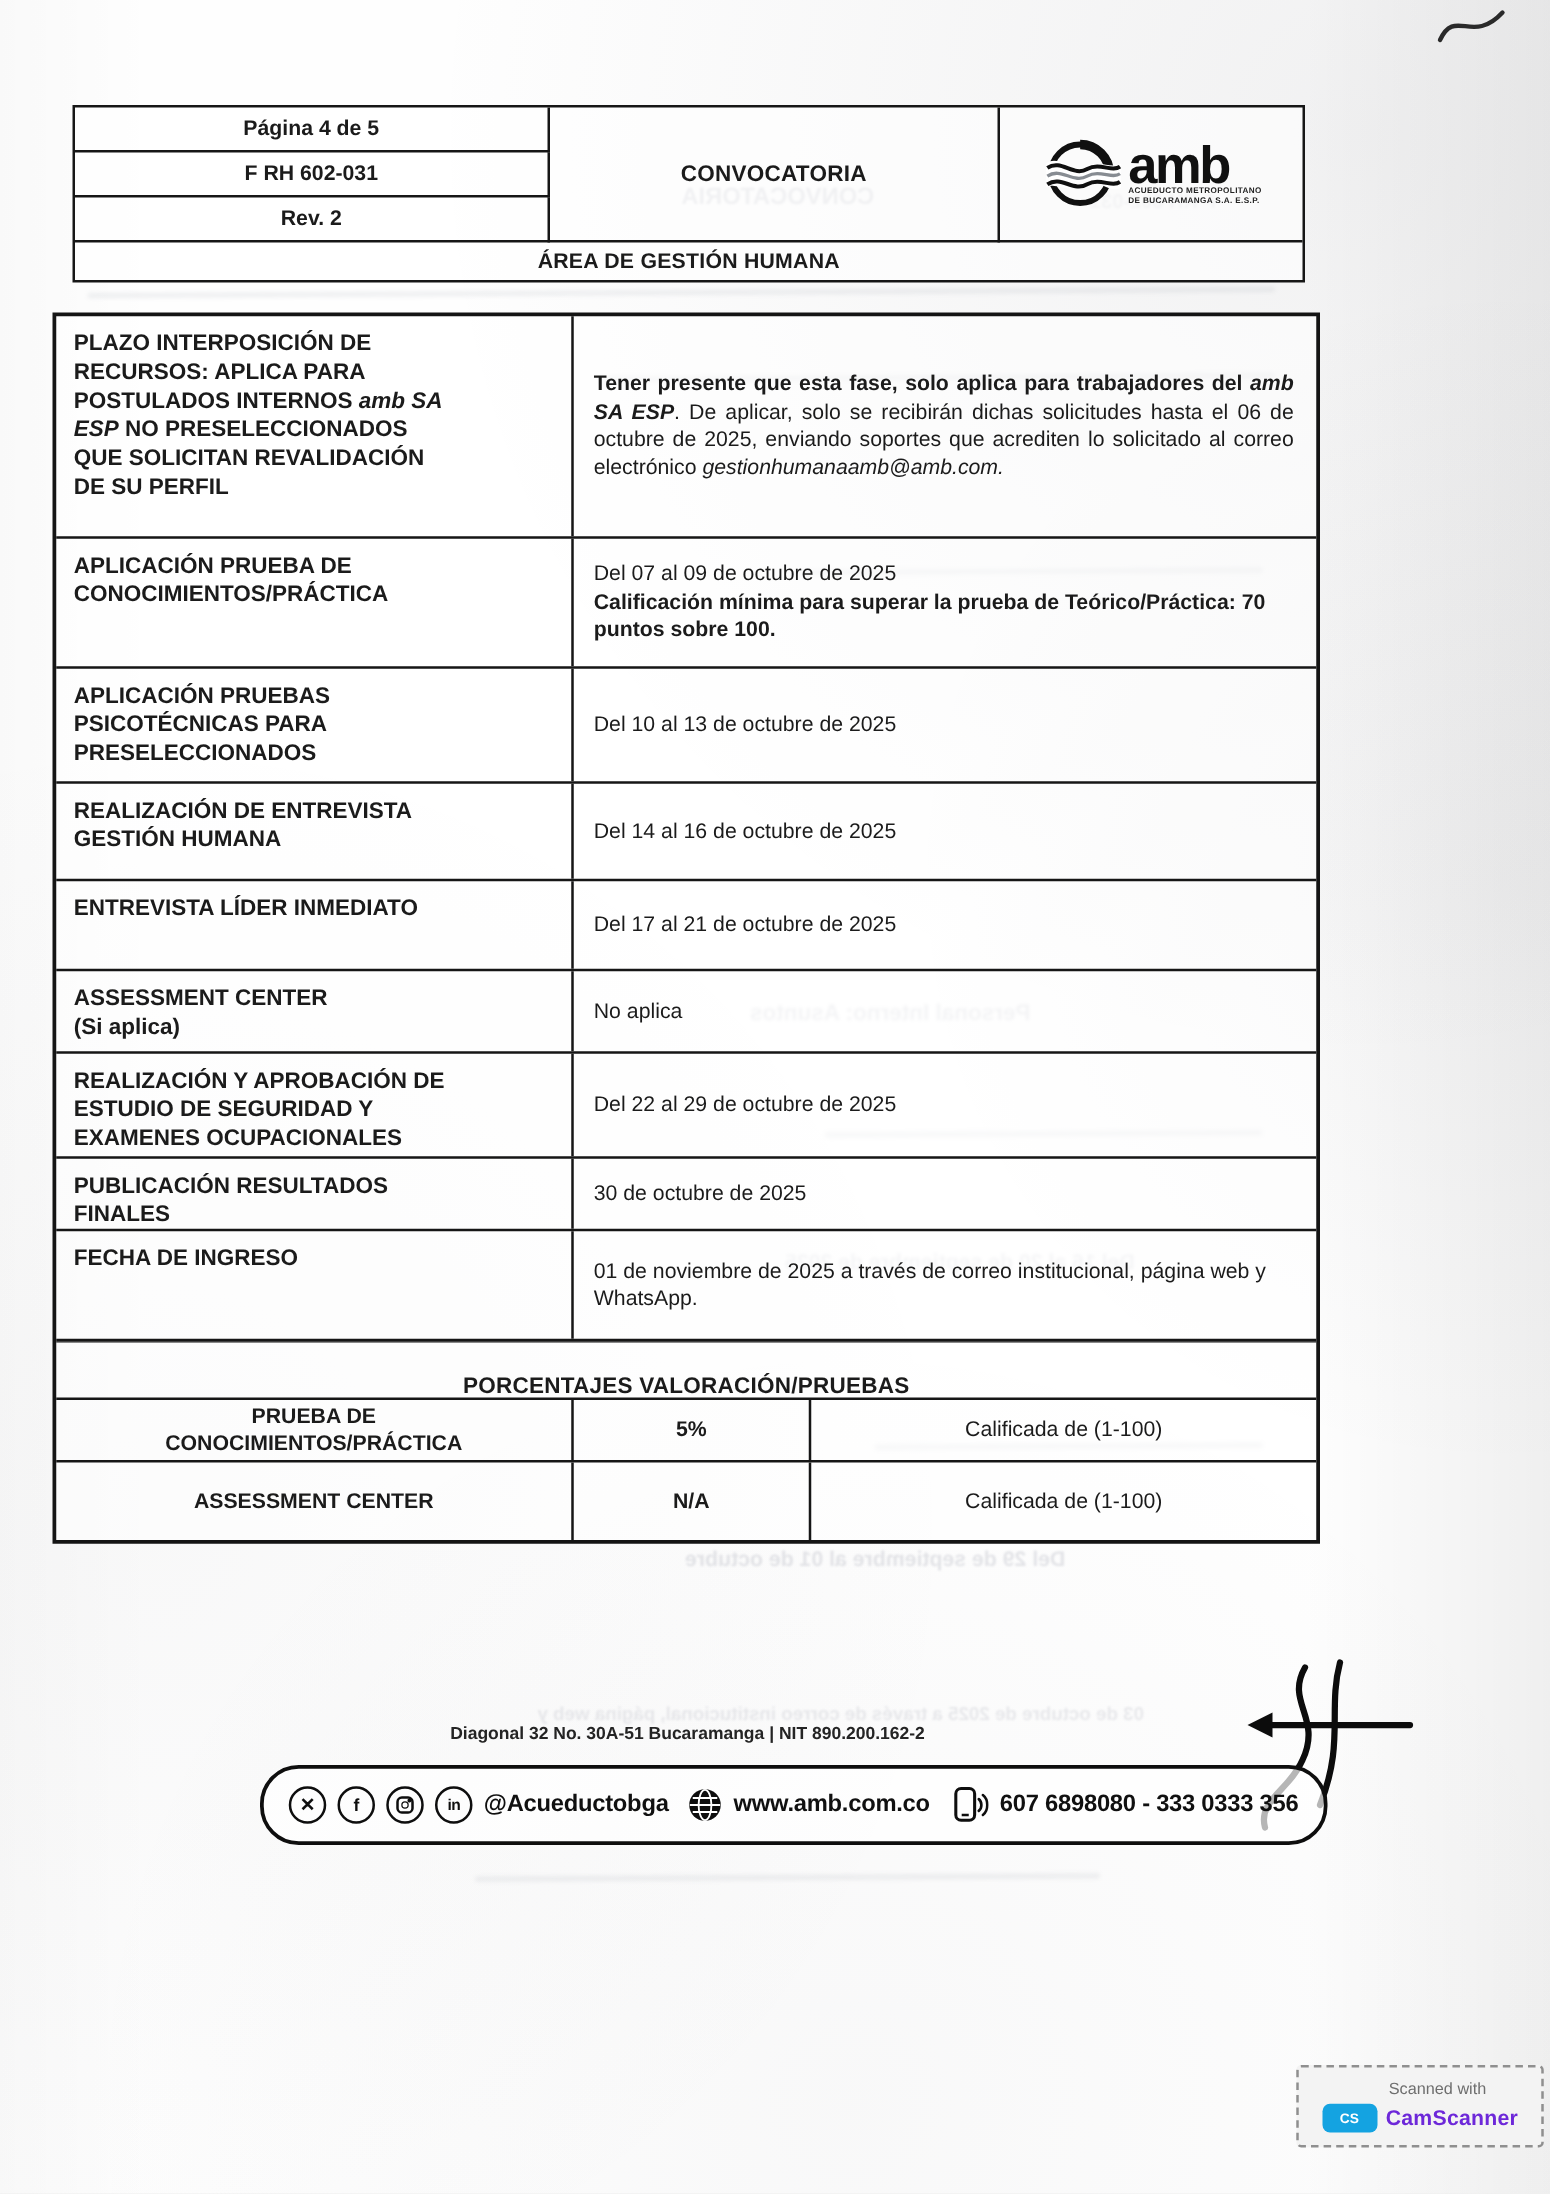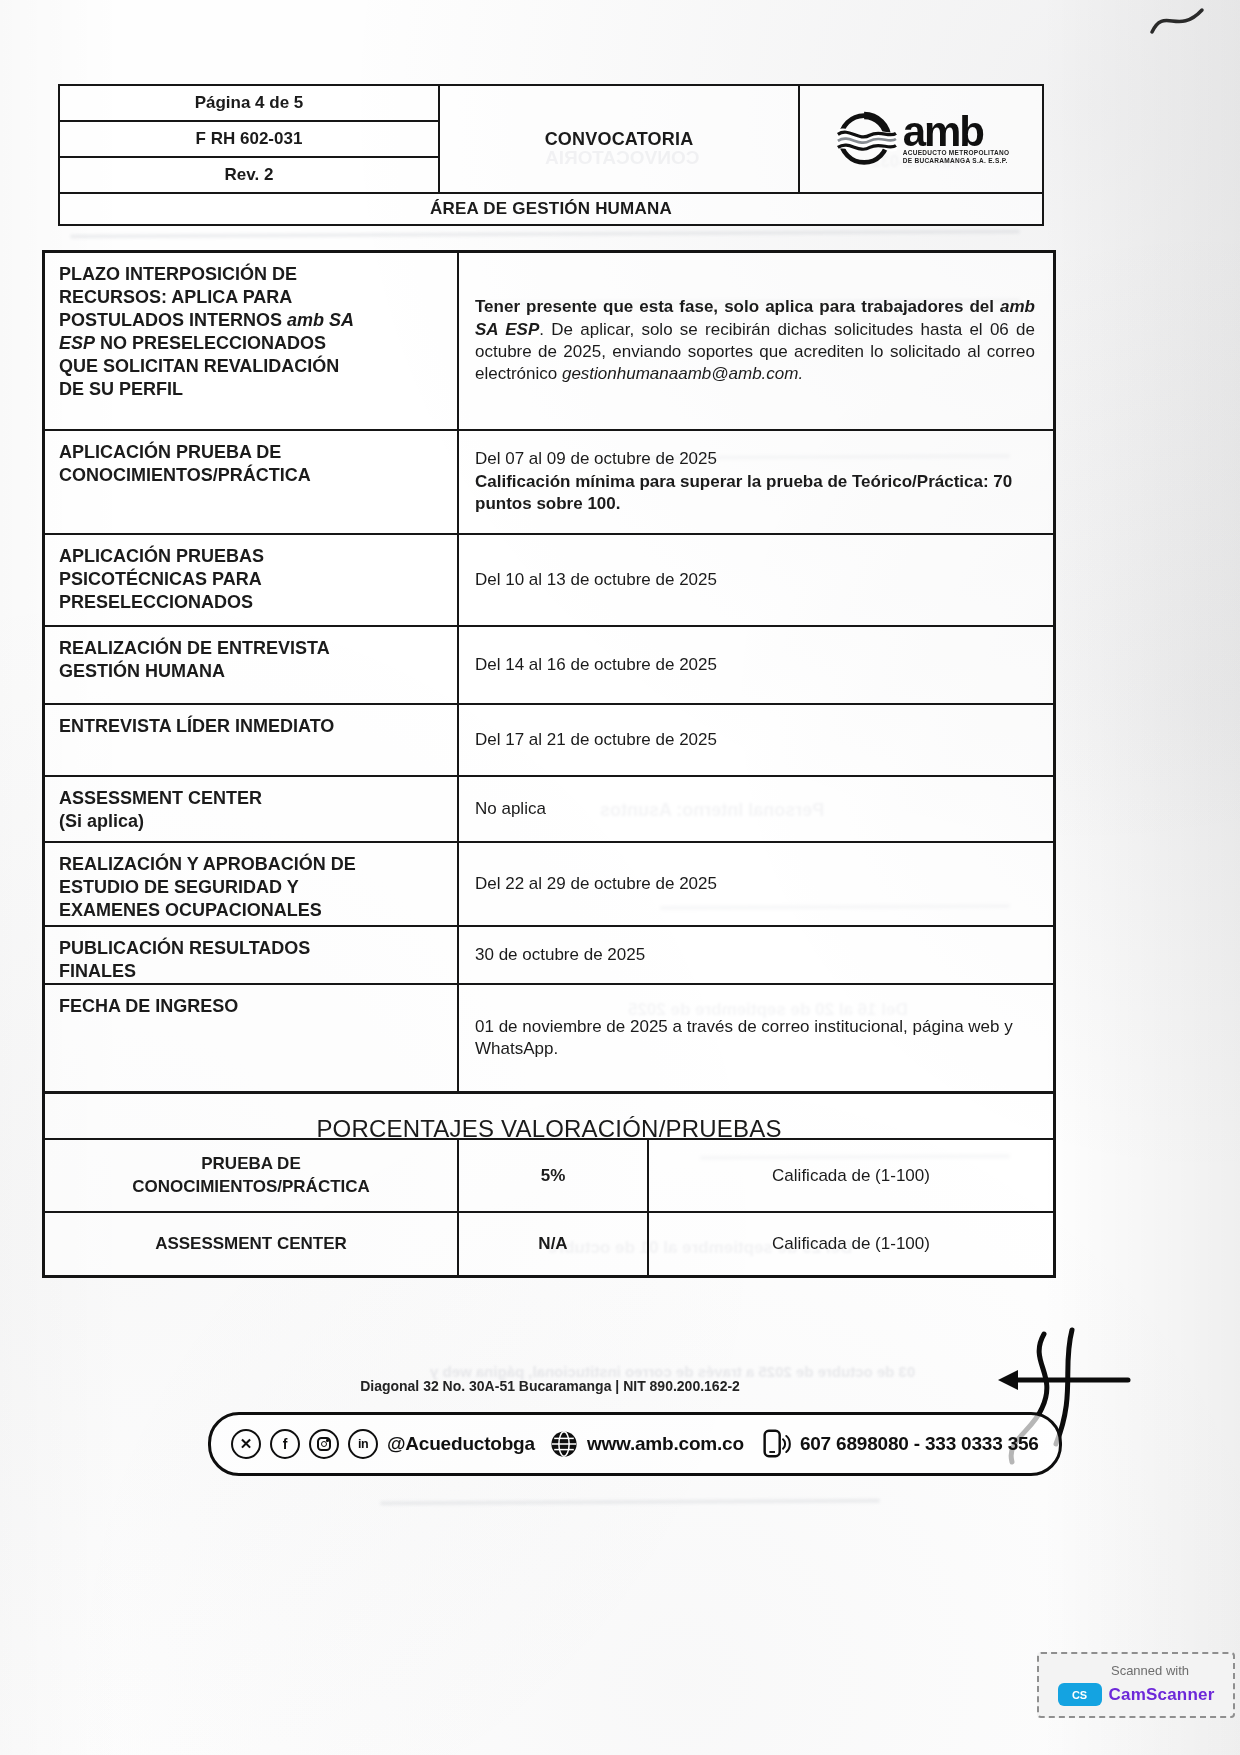--- a/index.html
+++ b/index.html
@@ -61,21 +61,21 @@
     display:flex;flex-direction:column;justify-content:center;
     font-size:17px;line-height:1.32;
   }
   .cv.just p{text-align:justify;margin:0;}
   .cv p{margin:0;}
   .b{font-weight:700;}
   .bi{font-weight:700;font-style:italic;}
   .it{font-style:italic;}
   .cl .bi{font-weight:700;font-style:italic;}
   .section-row{display:flex;align-items:center;justify-content:center;border-bottom:2px solid #161616;border-top:1px solid #161616;}
-  .section-title{font-weight:400;font-size:24px;letter-spacing:.2px;margin-top:25px;}
+  .section-title{font-weight:700;font-size:18px;letter-spacing:.2px;margin-top:25px;}
   .pcell-label{
     width:414px;flex:0 0 414px;border-right:2px solid #161616;box-sizing:border-box;
     display:flex;align-items:center;justify-content:center;text-align:center;
     font-weight:700;font-size:17px;line-height:1.3;white-space:pre-line;
   }
   .pcell-weight{
     width:190px;flex:0 0 190px;border-right:2px solid #161616;box-sizing:border-box;
     display:flex;align-items:center;justify-content:center;font-weight:700;font-size:17px;
   }
   .pcell-scale{flex:1;display:flex;align-items:center;justify-content:center;font-size:17px;}
@@ -239,32 +239,32 @@
     </div>
 
     <div class="trow" style="height:58px">
       <div class="cl">PUBLICACIÓN RESULTADOS
 FINALES</div>
       <div class="cv">
           <p>30 de octubre de 2025</p>
         </div>
     </div>
 
-    <div class="trow" style="height:108px">
+    <div class="trow" style="height:88px">
       <div class="cl">FECHA DE INGRESO</div>
       <div class="cv">
           <p>01 de noviembre de 2025 a través de correo institucional, página web y WhatsApp.</p>
         </div>
     </div>
 
     <div class="section-row" style="height:44px">
       <span class="section-title">PORCENTAJES VALORACIÓN/PRUEBAS</span>
     </div>
 
-    <div class="trow" style="height:73px">
+    <div class="trow" style="height:50px">
       <div class="pcell-label">PRUEBA DE
 CONOCIMIENTOS/PRÁCTICA</div>
       <div class="pcell-weight">5%</div>
       <div class="pcell-scale">Calificada de (1-100)</div>
     </div>
 
     <div class="trow" style="height:62px">
       <div class="pcell-label">ASSESSMENT CENTER</div>
       <div class="pcell-weight">N/A</div>
       <div class="pcell-scale">Calificada de (1-100)</div>

